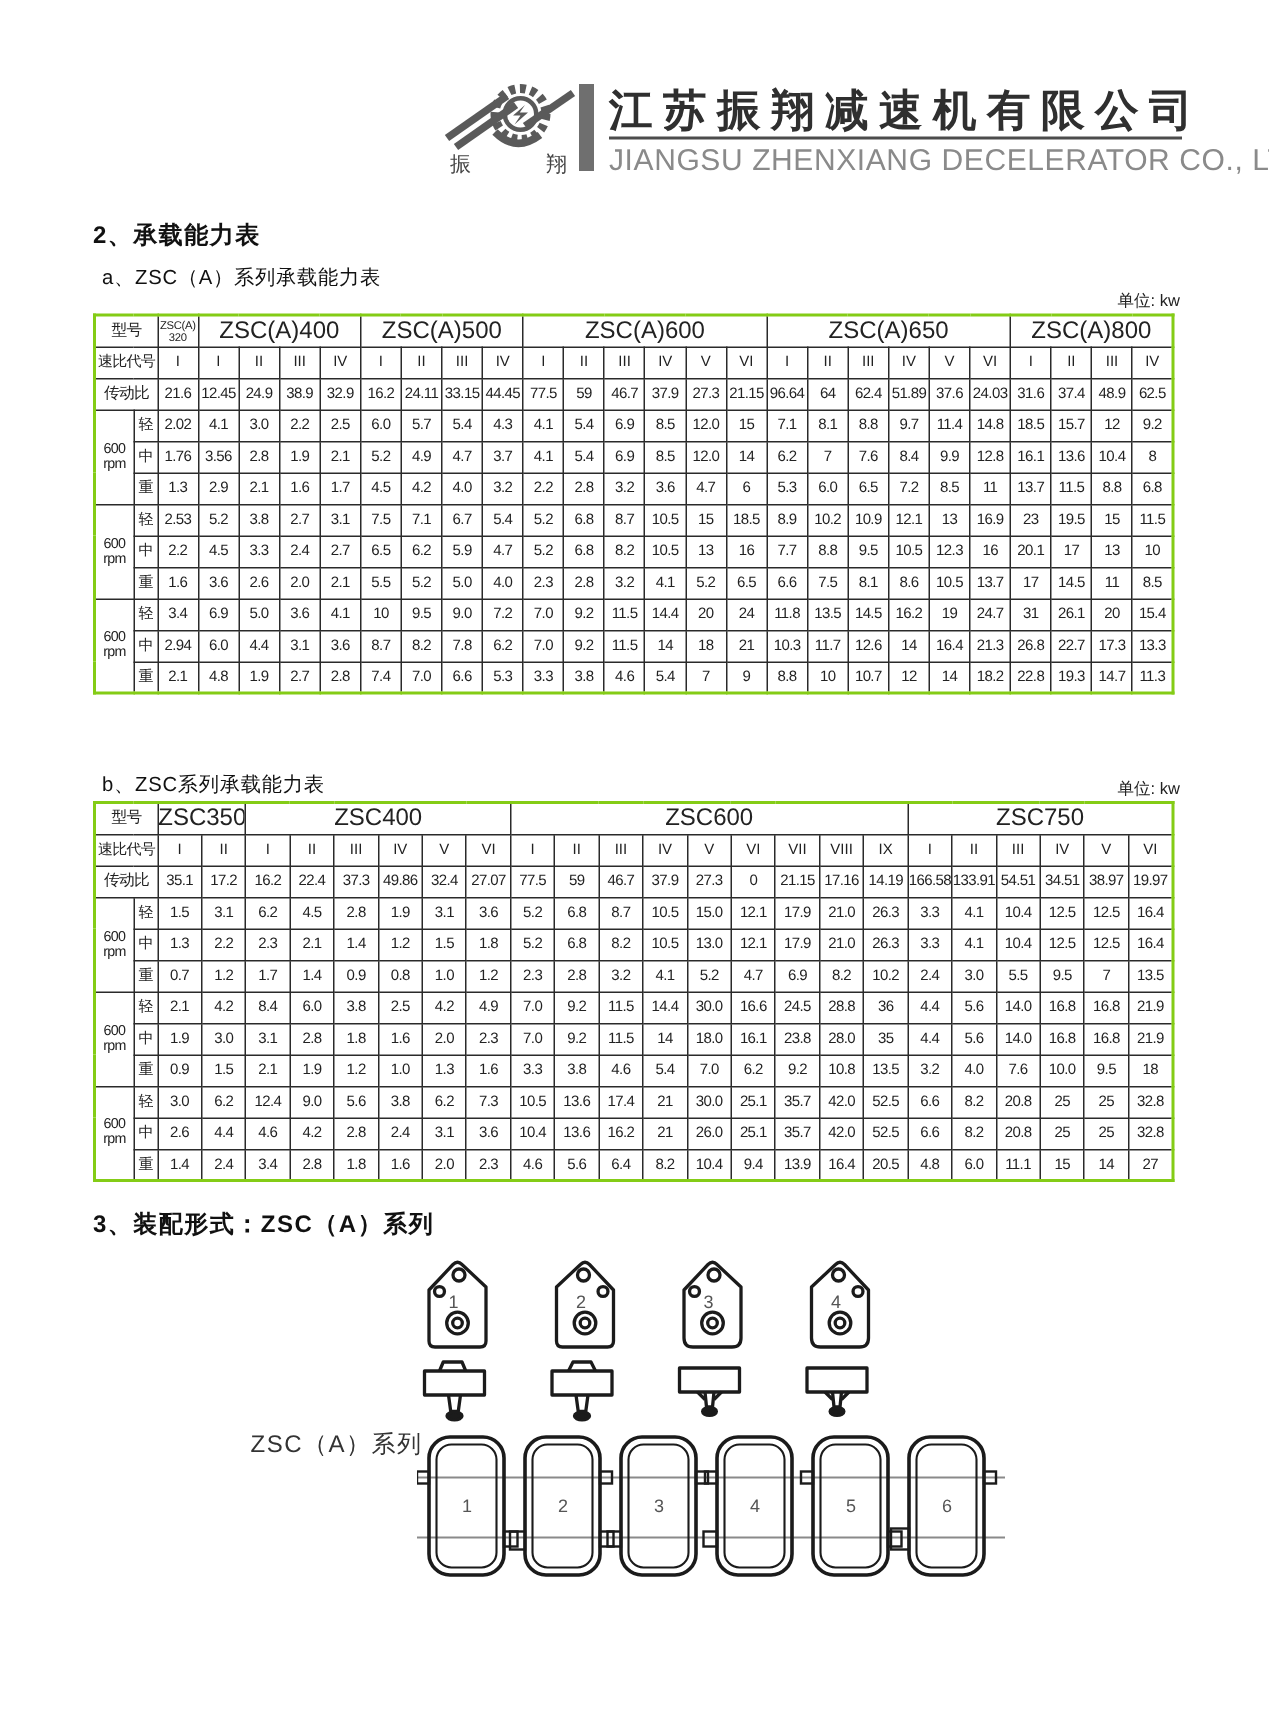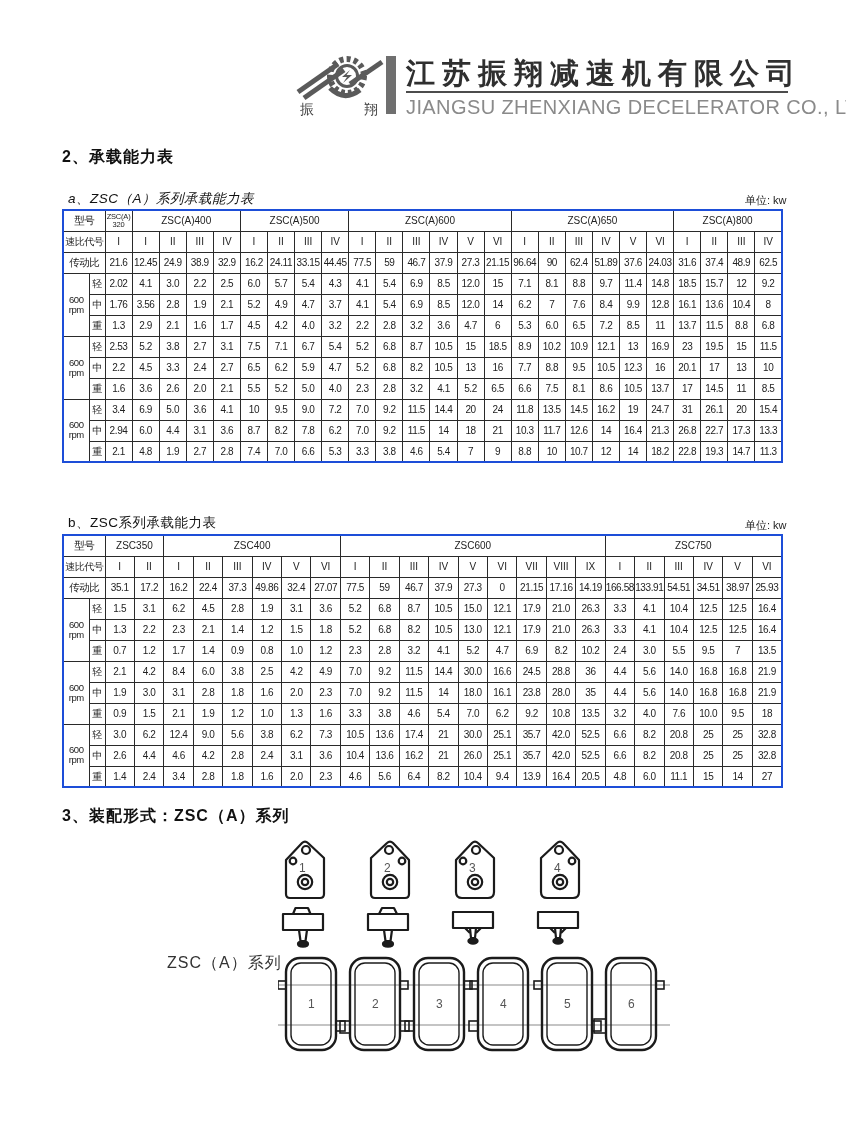--- a/index.html
+++ b/index.html
@@ -16,29 +16,29 @@
   .company-cn { font-size:29px; font-weight:bold; letter-spacing:7px; color:#2f2f2f; white-space:nowrap; }
   .brand-rule { width:382px; height:2px; background:#4c4c4c; }
   .company-en { font-size:20px; color:#8a8a8a; letter-spacing:0.4px; white-space:nowrap; }
 
   
   .sec-title { font-size:16px; font-weight:bold; color:#111; letter-spacing:1px;text-align:center; }
   .tbl-caption { font-size:13.5px; color:#111; letter-spacing:0.5px; }
   .unit-label { font-size:11px; color:#222;margin-left:22px; }
 
   
-  .cap-table { border-collapse:collapse; table-layout:fixed; width:721px; border:2px solid #1d4ed8; }
+  .cap-table { border-collapse:collapse; table-layout:fixed; width:721px; border:2px solid #84cc16; }
   .cap-table td {
     border:1px solid #2a2a2a; text-align:center; vertical-align:middle;
     padding:0; height:21px; font-size:10px; color:#222;
     white-space:pre-line; overflow:hidden; line-height:11px;
   }
   .cap-table td.lbl { font-size:10px; letter-spacing:-0.5px; }
   .cap-table td.corner { font-size:10.5px; }
-  .cap-table td.model { font-size:10px; letter-spacing:0; }
+  .cap-table td.model { font-size:16px; letter-spacing:0; }
   .cap-table td.model-sm { font-size:7.5px; line-height:8px; letter-spacing:-0.2px; }
   .cap-table td.rpm { font-size:9.5px; line-height:10px;margin-top:44px; }
   .cap-table td.num { letter-spacing:-0.4px; }
 
   .series-label { font-size:16px; color:#333; letter-spacing:1px; }
   .page-num { font-size:13px; color:#222; letter-spacing:2px; text-align:center; width:100%; }
 
   svg { display:block; }
 </style>
 </head>
@@ -59,21 +59,21 @@
     <text x="74" y="66" font-size="14" fill="#444">翔</text>
   </svg>
 </div>
 <div class="abs brand-bar" style="left:386px; top:56px;"></div>
 <div class="abs company-cn" style="left:406px; top:54px;">江苏振翔减速机有限公司</div>
 <div class="abs brand-rule" style="left:406px; top:91px;"></div>
 <div class="abs company-en" style="left:406px; top:96px;">JIANGSU ZHENXIANG DECELERATOR  CO., LTD</div>
 
 <div class="abs sec-title" style="left:62px; top:147px;">2、承载能力表</div>
 
-<div class="abs tbl-caption" style="left:68px; top:190px;font-style:italic;">a、ZSC（A）系列承载能力表</div>
+<div class="abs tbl-caption" style="left:68px; top:176px;">a、ZSC（A）系列承载能力表</div>
 <div class="abs unit-label" style="left:723px; top:193px;">单位: kw</div>
 <div class="abs" style="left:62px; top:209px;" id="table-a-host">
     <table class="cap-table">
       <colgroup>
         <col style="width: 26px;">
         <col style="width: 16px;">
         <col>
         <col>
         <col>
         <col>
@@ -149,21 +149,21 @@
           <td class="num">24.11</td>
           <td class="num">33.15</td>
           <td class="num">44.45</td>
           <td class="num">77.5</td>
           <td class="num">59</td>
           <td class="num">46.7</td>
           <td class="num">37.9</td>
           <td class="num">27.3</td>
           <td class="num">21.15</td>
           <td class="num">96.64</td>
-          <td class="num">90</td>
+          <td class="num">64</td>
           <td class="num">62.4</td>
           <td class="num">51.89</td>
           <td class="num">37.6</td>
           <td class="num">24.03</td>
           <td class="num">31.6</td>
           <td class="num">37.4</td>
           <td class="num">48.9</td>
           <td class="num">62.5</td>
         </tr>
         <tr>
@@ -510,21 +510,21 @@
           <td class="num">27.3</td>
           <td class="num">0</td>
           <td class="num">21.15</td>
           <td class="num">17.16</td>
           <td class="num">14.19</td>
           <td class="num">166.58</td>
           <td class="num">133.91</td>
           <td class="num">54.51</td>
           <td class="num">34.51</td>
           <td class="num">38.97</td>
-          <td class="num">25.93</td>
+          <td class="num">19.97</td>
         </tr>
         <tr>
           <td rowspan="3" class="lbl rpm">600
 rpm</td>
           <td class="lbl">轻</td>
           <td class="num">1.5</td>
           <td class="num">3.1</td>
           <td class="num">6.2</td>
           <td class="num">4.5</td>
           <td class="num">2.8</td>

